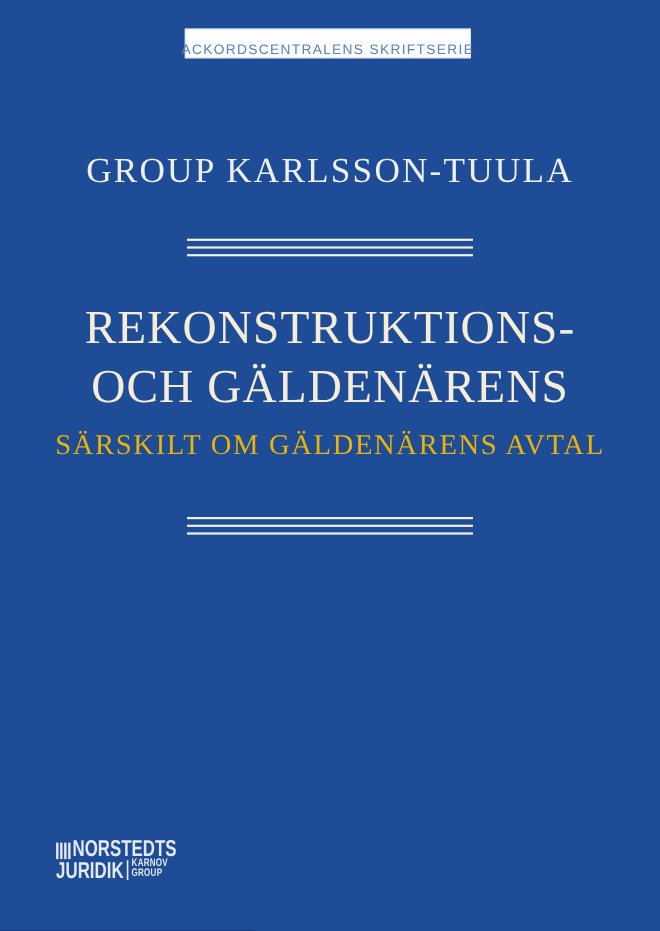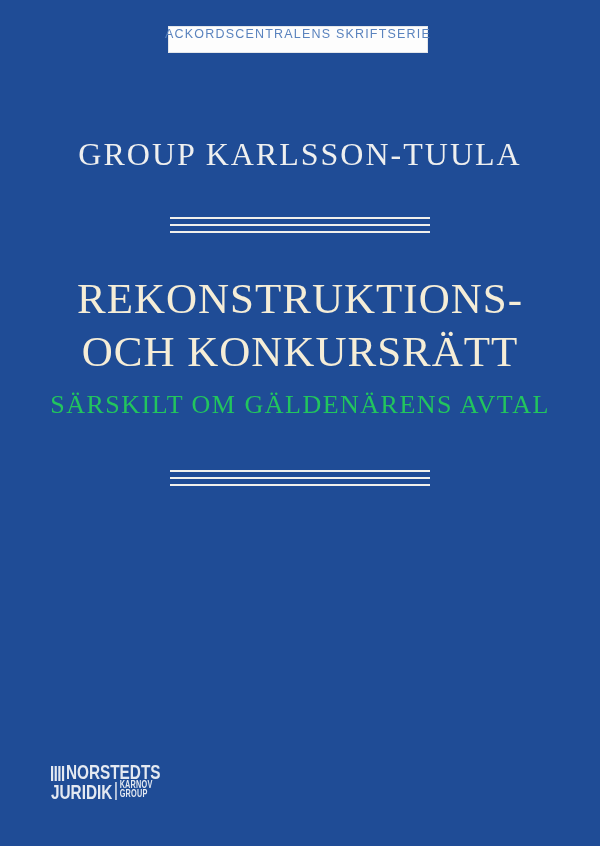--- a/index.html
+++ b/index.html
@@ -17,21 +17,21 @@
   .series-banner {
     position: absolute;
     left: 168px;
     top: 26px;
     width: 260px;
     height: 27px;
     background: #FDFDFD;
     border: 1px solid #E3E6EA;
     box-sizing: border-box;
     display: flex;
-    align-items: flex-start;
+    align-items: flex-end;
     justify-content: center;
   }
   .series-banner span {
     font-family: "Liberation Sans", sans-serif;
     font-size: 12.5px;
     letter-spacing: 1.2px;
     color: #5A83BE;
     white-space: nowrap;
   }
 
@@ -78,21 +78,21 @@
 
   
   .subtitle {
     position: absolute;
     top: 392px;
     left: 0;
     width: 100%;
     text-align: center;
     font-size: 26px;
     letter-spacing: 1.5px;
-    color: #22c55e;
+    color: #eab308;
     line-height: 26px;
     white-space: nowrap;
   }
 
   
   .logo {
     position: absolute;
     left: 51px;
     top: 762px;
     color: #E4E9F1;
@@ -124,21 +124,21 @@
   <div class="author">GROUP KARLSSON-TUULA</div>
 
   <div class="rules rules-top">
     <div class="line"></div>
     <div class="line"></div>
     <div class="line"></div>
   </div>
 
   <div class="title">
     <div>REKONSTRUKTIONS-</div>
-    <div>OCH KONKURSRÄTT</div>
+    <div>OCH GÄLDENÄRENS</div>
   </div>
 
   <div class="subtitle">SÄRSKILT OM GÄLDENÄRENS AVTAL</div>
 
   <div class="rules rules-bottom">
     <div class="line"></div>
     <div class="line"></div>
     <div class="line"></div>
   </div>
 

